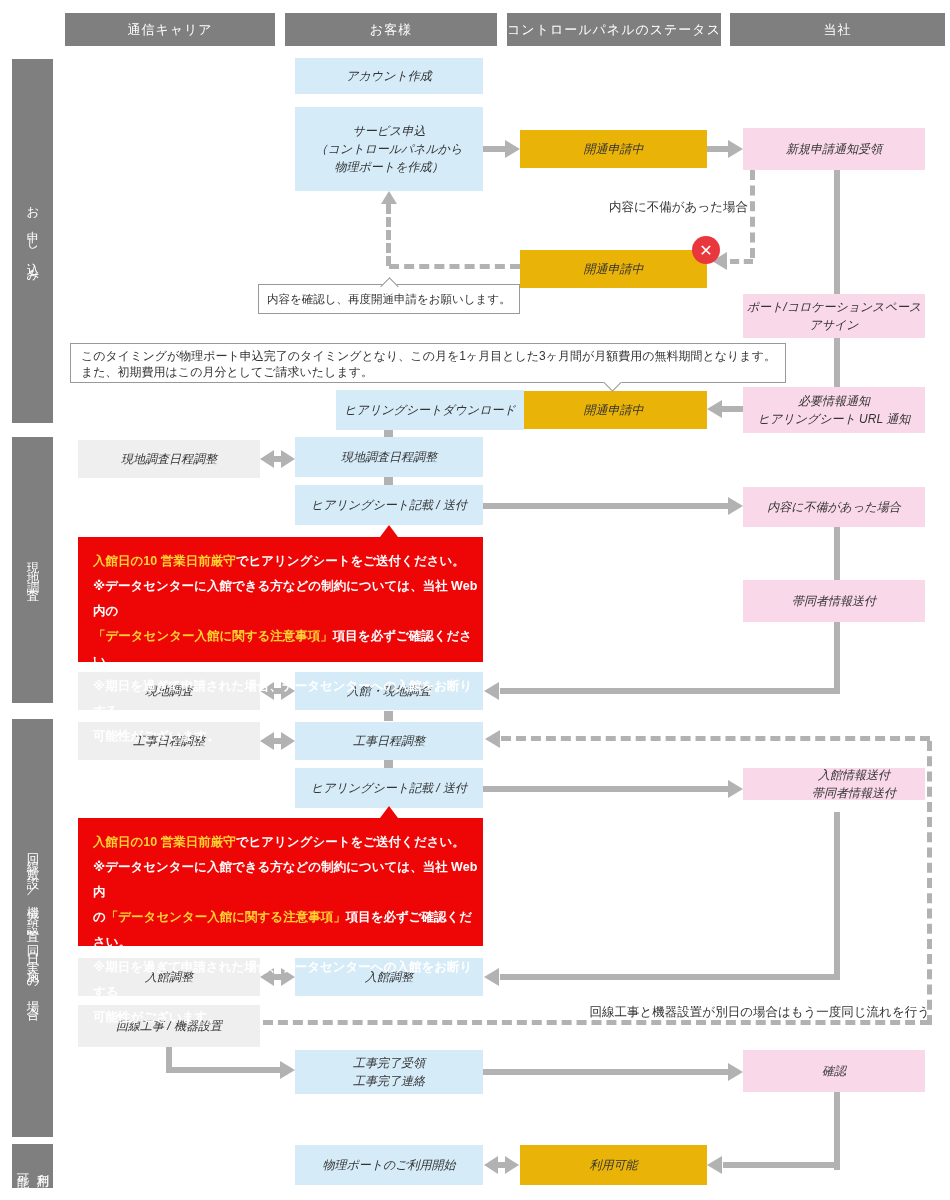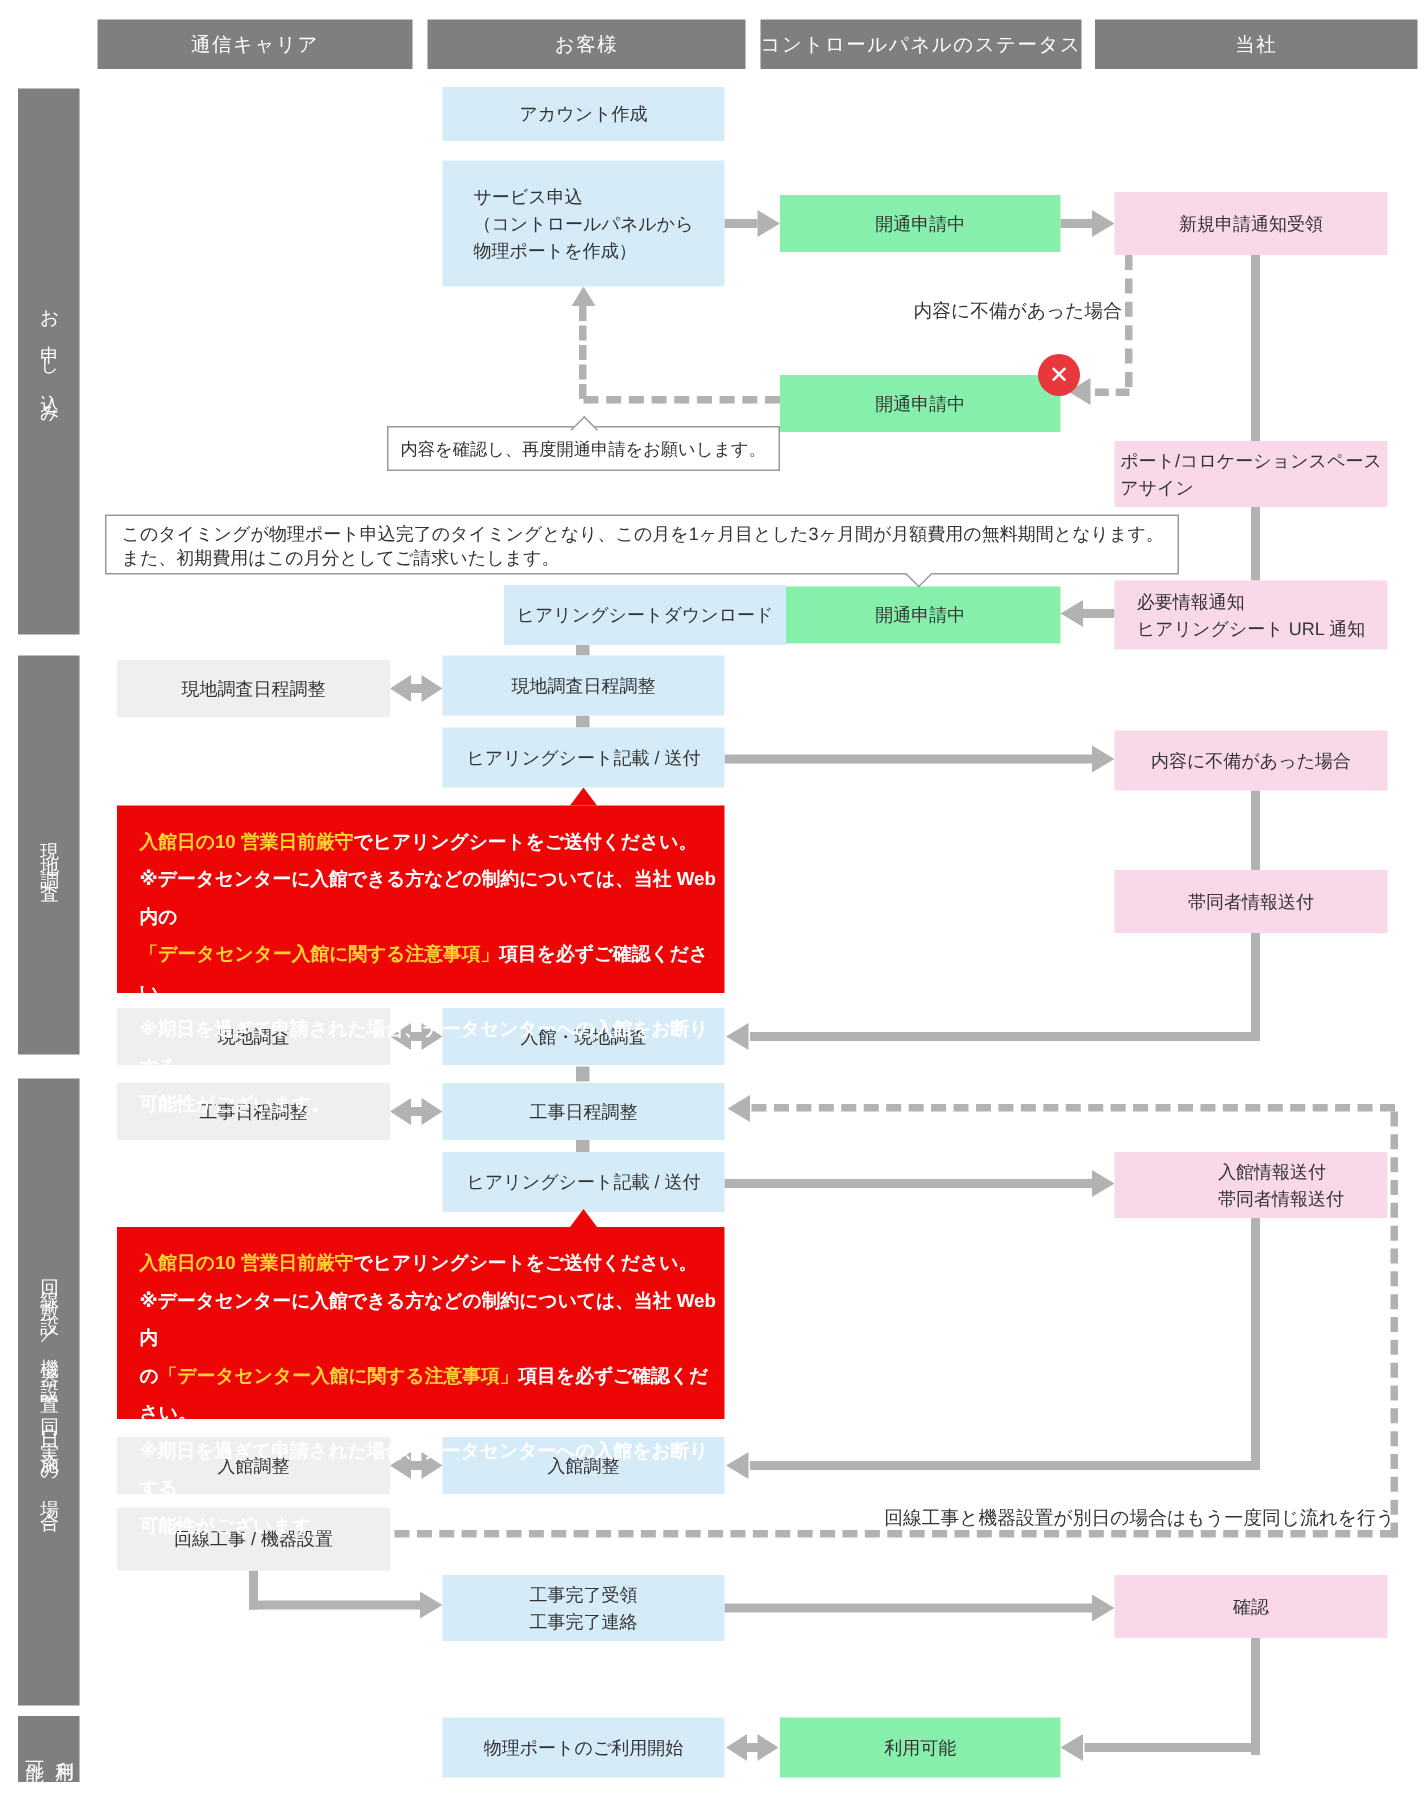--- a/index.html
+++ b/index.html
@@ -1,22 +1,22 @@
 <!DOCTYPE html>
 <html><head>
 <meta charset="utf-8">
 <style>
   html,body{margin:0;padding:0;background:#fff;font-family:"Liberation Sans","DejaVu Sans",sans-serif;}
   .stage{position:relative;width:950px;height:1200px;background:#fff;overflow:hidden;}
   .hdr{position:absolute;top:13px;height:33px;background:#7f7f7f;color:#fff;display:flex;align-items:center;justify-content:center;font-size:13px;letter-spacing:1px;}
   .sbar{position:absolute;left:12px;width:41px;background:#7f7f7f;color:#fff;writing-mode:vertical-rl;text-align:center;font-size:12.5px;letter-spacing:9px;line-height:41px;white-space:pre;}
   .sbar.two{letter-spacing:2px;line-height:20px;padding-right:0px;}
-  .node{position:absolute;display:flex;align-items:center;justify-content:center;text-align:left;font-size:12px;color:#333;white-space:pre-line;line-height:1.5;box-sizing:border-box;}
+  .node{position:absolute;display:flex;align-items:center;justify-content:center;text-align:center;font-size:12px;color:#333;white-space:pre-line;line-height:1.5;box-sizing:border-box;font-style:italic;}
   .blue{background:#d5ebf8;}
-  .yellow{background:#86efac;}
+  .yellow{background:#eab308;}
   .pink{background:#f9d8e9;}
   .greybox{background:#efefef;}
   .hline{position:absolute;height:6px;background:#b2b2b2;}
   .vline{position:absolute;width:6px;background:#b2b2b2;}
   .sq{position:absolute;width:9px;background:#b2b2b2;}
   .tri{position:absolute;width:0;height:0;}
   .ah-r{border-top:9px solid transparent;border-bottom:9px solid transparent;border-left:15px solid #b2b2b2;}
   .ah-l{border-top:9px solid transparent;border-bottom:9px solid transparent;border-right:15px solid #b2b2b2;}
   .ah-u{border-left:8px solid transparent;border-right:8px solid transparent;border-bottom:13px solid #b2b2b2;}
   .dashh{position:absolute;border-top:5px dashed #b2b2b2;}
@@ -155,21 +155,21 @@
   <div class="node greybox" style="left:78px;top:440px;width:182px;height:38px;">現地調査日程調整</div>
   <div class="node blue" style="left:295px;top:437px;width:188px;height:40px;">現地調査日程調整</div>
   <div class="node blue" style="left:295px;top:485px;width:188px;height:40px;">ヒアリングシート記載 / 送付</div>
   <div class="node pink" style="left:743px;top:487px;width:182px;height:40px;">内容に不備があった場合</div>
   <div class="node pink" style="left:743px;top:580px;width:182px;height:42px;">帯同者情報送付</div>
   <div class="node greybox" style="left:78px;top:672px;width:182px;height:38px;">現地調査</div>
   <div class="node blue" style="left:295px;top:672px;width:188px;height:38px;">入館・現地調査</div>
   <div class="node greybox" style="left:78px;top:722px;width:182px;height:38px;">工事日程調整</div>
   <div class="node blue" style="left:295px;top:722px;width:188px;height:38px;">工事日程調整</div>
   <div class="node blue" style="left:295px;top:768px;width:188px;height:40px;">ヒアリングシート記載 / 送付</div>
-  <div class="node pink" style="left:743px;top:768px;width:182px;height:44px;padding-left:40px;">入館情報送付
+  <div class="node pink" style="left:743px;top:768px;width:182px;height:32px;padding-left:40px;">入館情報送付
 帯同者情報送付</div>
   <div class="node greybox" style="left:78px;top:958px;width:182px;height:38px;">入館調整</div>
   <div class="node blue" style="left:295px;top:958px;width:188px;height:38px;">入館調整</div>
   <div class="node greybox" style="left:78px;top:1005px;width:182px;height:42px;">回線工事 / 機器設置</div>
   <div class="node blue" style="left:295px;top:1050px;width:188px;height:44px;">工事完了受領
 工事完了連絡</div>
   <div class="node pink" style="left:743px;top:1050px;width:182px;height:42px;">確認</div>
   <div class="node blue" style="left:295px;top:1145px;width:188px;height:40px;">物理ポートのご利用開始</div>
   <div class="node yellow" style="left:520px;top:1145px;width:187px;height:40px;">利用可能</div>
 

